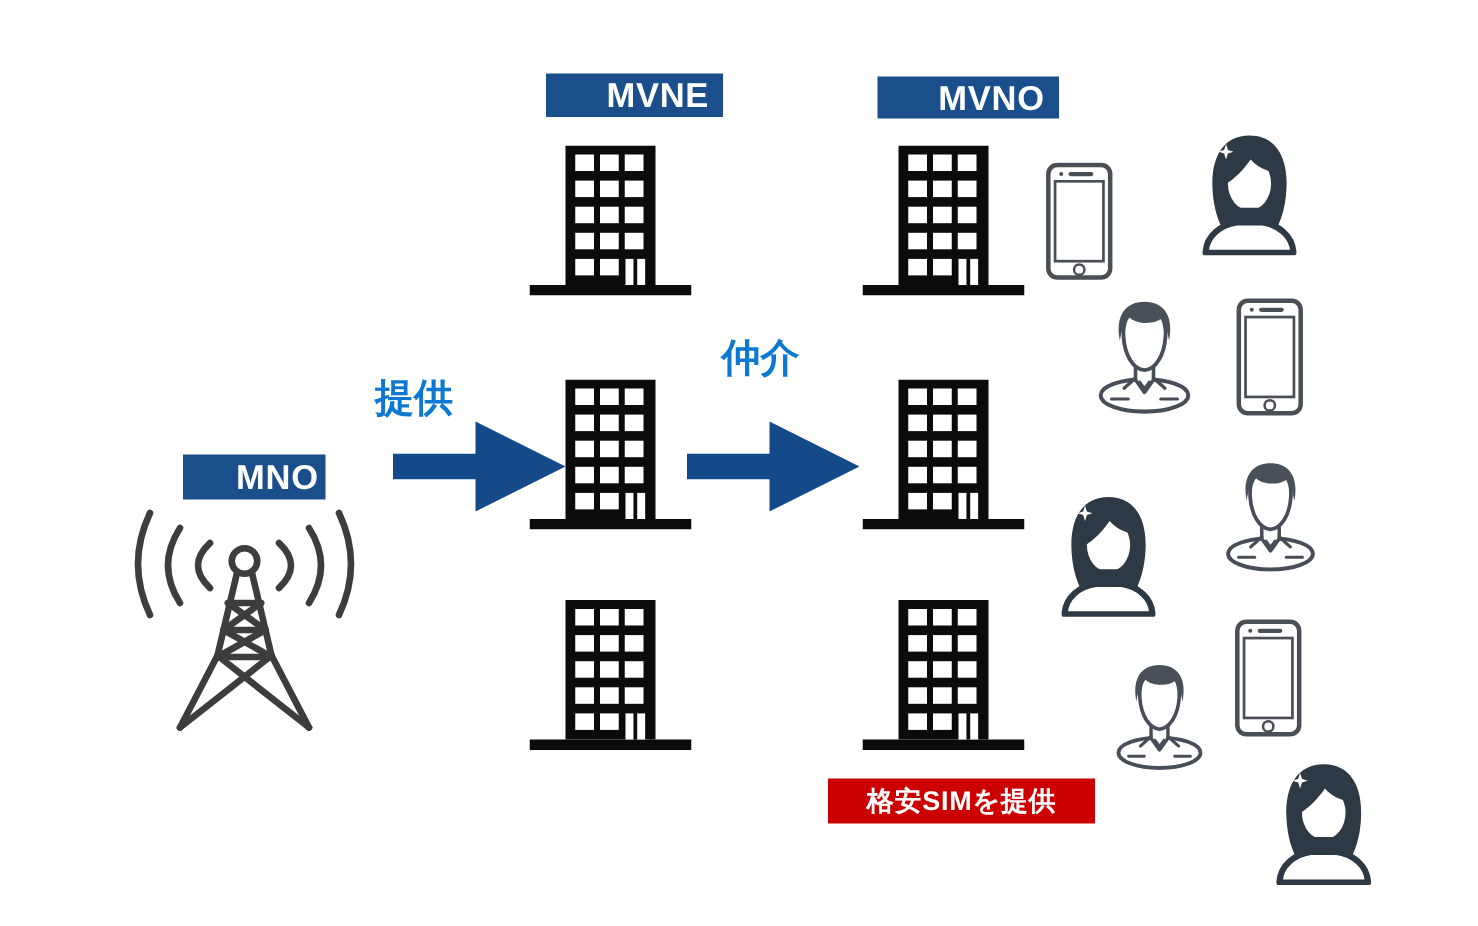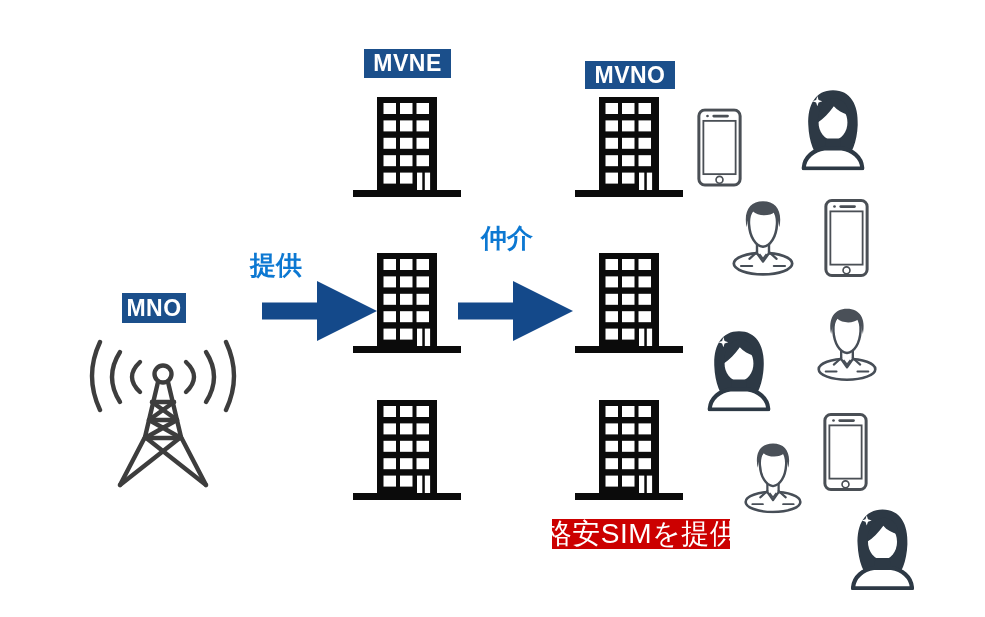--- a/index.html
+++ b/index.html
@@ -1,25 +1,25 @@
 <!DOCTYPE html>
 <html><head>
 <meta charset="utf-8">
 <style>
   html,body{margin:0;padding:0;background:#ffffff;}
   body{font-family:"Liberation Sans","DejaVu Sans",sans-serif;}
   #canvas{position:relative;width:985px;height:617px;background:#ffffff;overflow:hidden;}
   .badge{
     position:absolute;display:flex;align-items:center;justify-content:center;
     background:#1b4f8b;color:#ffffff;font-weight:bold;font-size:23px;
-    letter-spacing:0.5px;line-height:1;user-select:none;
+    letter-spacing:0.5px;line-height:1;user-select:none;padding-left:31px;
   }
   .note-badge{
     position:absolute;display:flex;align-items:center;justify-content:center;
-    background:#cc0000;color:#ffffff;font-weight:normal;font-size:28px;
+    background:#cc0000;color:#ffffff;font-weight:bold;font-size:18px;
     letter-spacing:0.5px;line-height:1;white-space:nowrap;
   }
   .arrow-label{
     position:absolute;color:#0c78d2;font-weight:bold;font-size:26px;line-height:1;
     white-space:nowrap;user-select:none;
   }
   .icon-box{position:absolute;}
   .icon-box svg{display:block;width:100%;height:100%;}
 </style>
 </head>
@@ -101,21 +101,21 @@
     </symbol>
 
     <symbol id="sym-arrow" viewBox="0 0 115 60">
       <polygon points="0,21.5 55,21.5 55,0 115,30 55,60 55,38.5 0,38.5" fill="#14498a"></polygon>
     </symbol>
   </defs>
 </svg>
 
 <div id="canvas">
 
-  <div class="badge" style="left:122px;top:293px;width:64px;height:30px;text-align:center;">MNO</div>
+  <div class="badge" style="left:122px;top:303px;width:64px;height:30px;text-align:center;">MNO</div>
   <div class="icon-box" style="left:84px;top:338px;width:158px;height:152px;">
     <svg viewBox="0 0 158 152">
         <use href="#sym-tower"></use>
       </svg>
   </div>
 
   <div class="arrow-label" style="left:250px;top:252px;text-align:center;">提供</div>
   <div class="icon-box" style="left:262px;top:281px;width:115px;height:60px;">
     <svg viewBox="0 0 115 60">
         <use href="#sym-arrow"></use>
@@ -139,21 +139,21 @@
       </svg>
   </div>
 
   <div class="arrow-label" style="left:481px;top:225px;">仲介</div>
   <div class="icon-box" style="left:458px;top:281px;width:115px;height:60px;">
     <svg viewBox="0 0 115 60">
         <use href="#sym-arrow"></use>
       </svg>
   </div>
 
-  <div class="badge" style="left:585px;top:51px;width:90px;height:28px;margin-top:10px;">MVNO</div>
+  <div class="badge" style="left:585px;top:51px;width:90px;height:28px;">MVNO</div>
   <div class="icon-box" style="left:575px;top:97px;width:108px;height:100px;">
     <svg viewBox="0 0 108 100">
         <use href="#sym-building"></use>
       </svg>
   </div>
   <div class="icon-box" style="left:575px;top:253px;width:108px;height:100px;">
     <svg viewBox="0 0 108 100">
         <use href="#sym-building"></use>
       </svg>
   </div>

